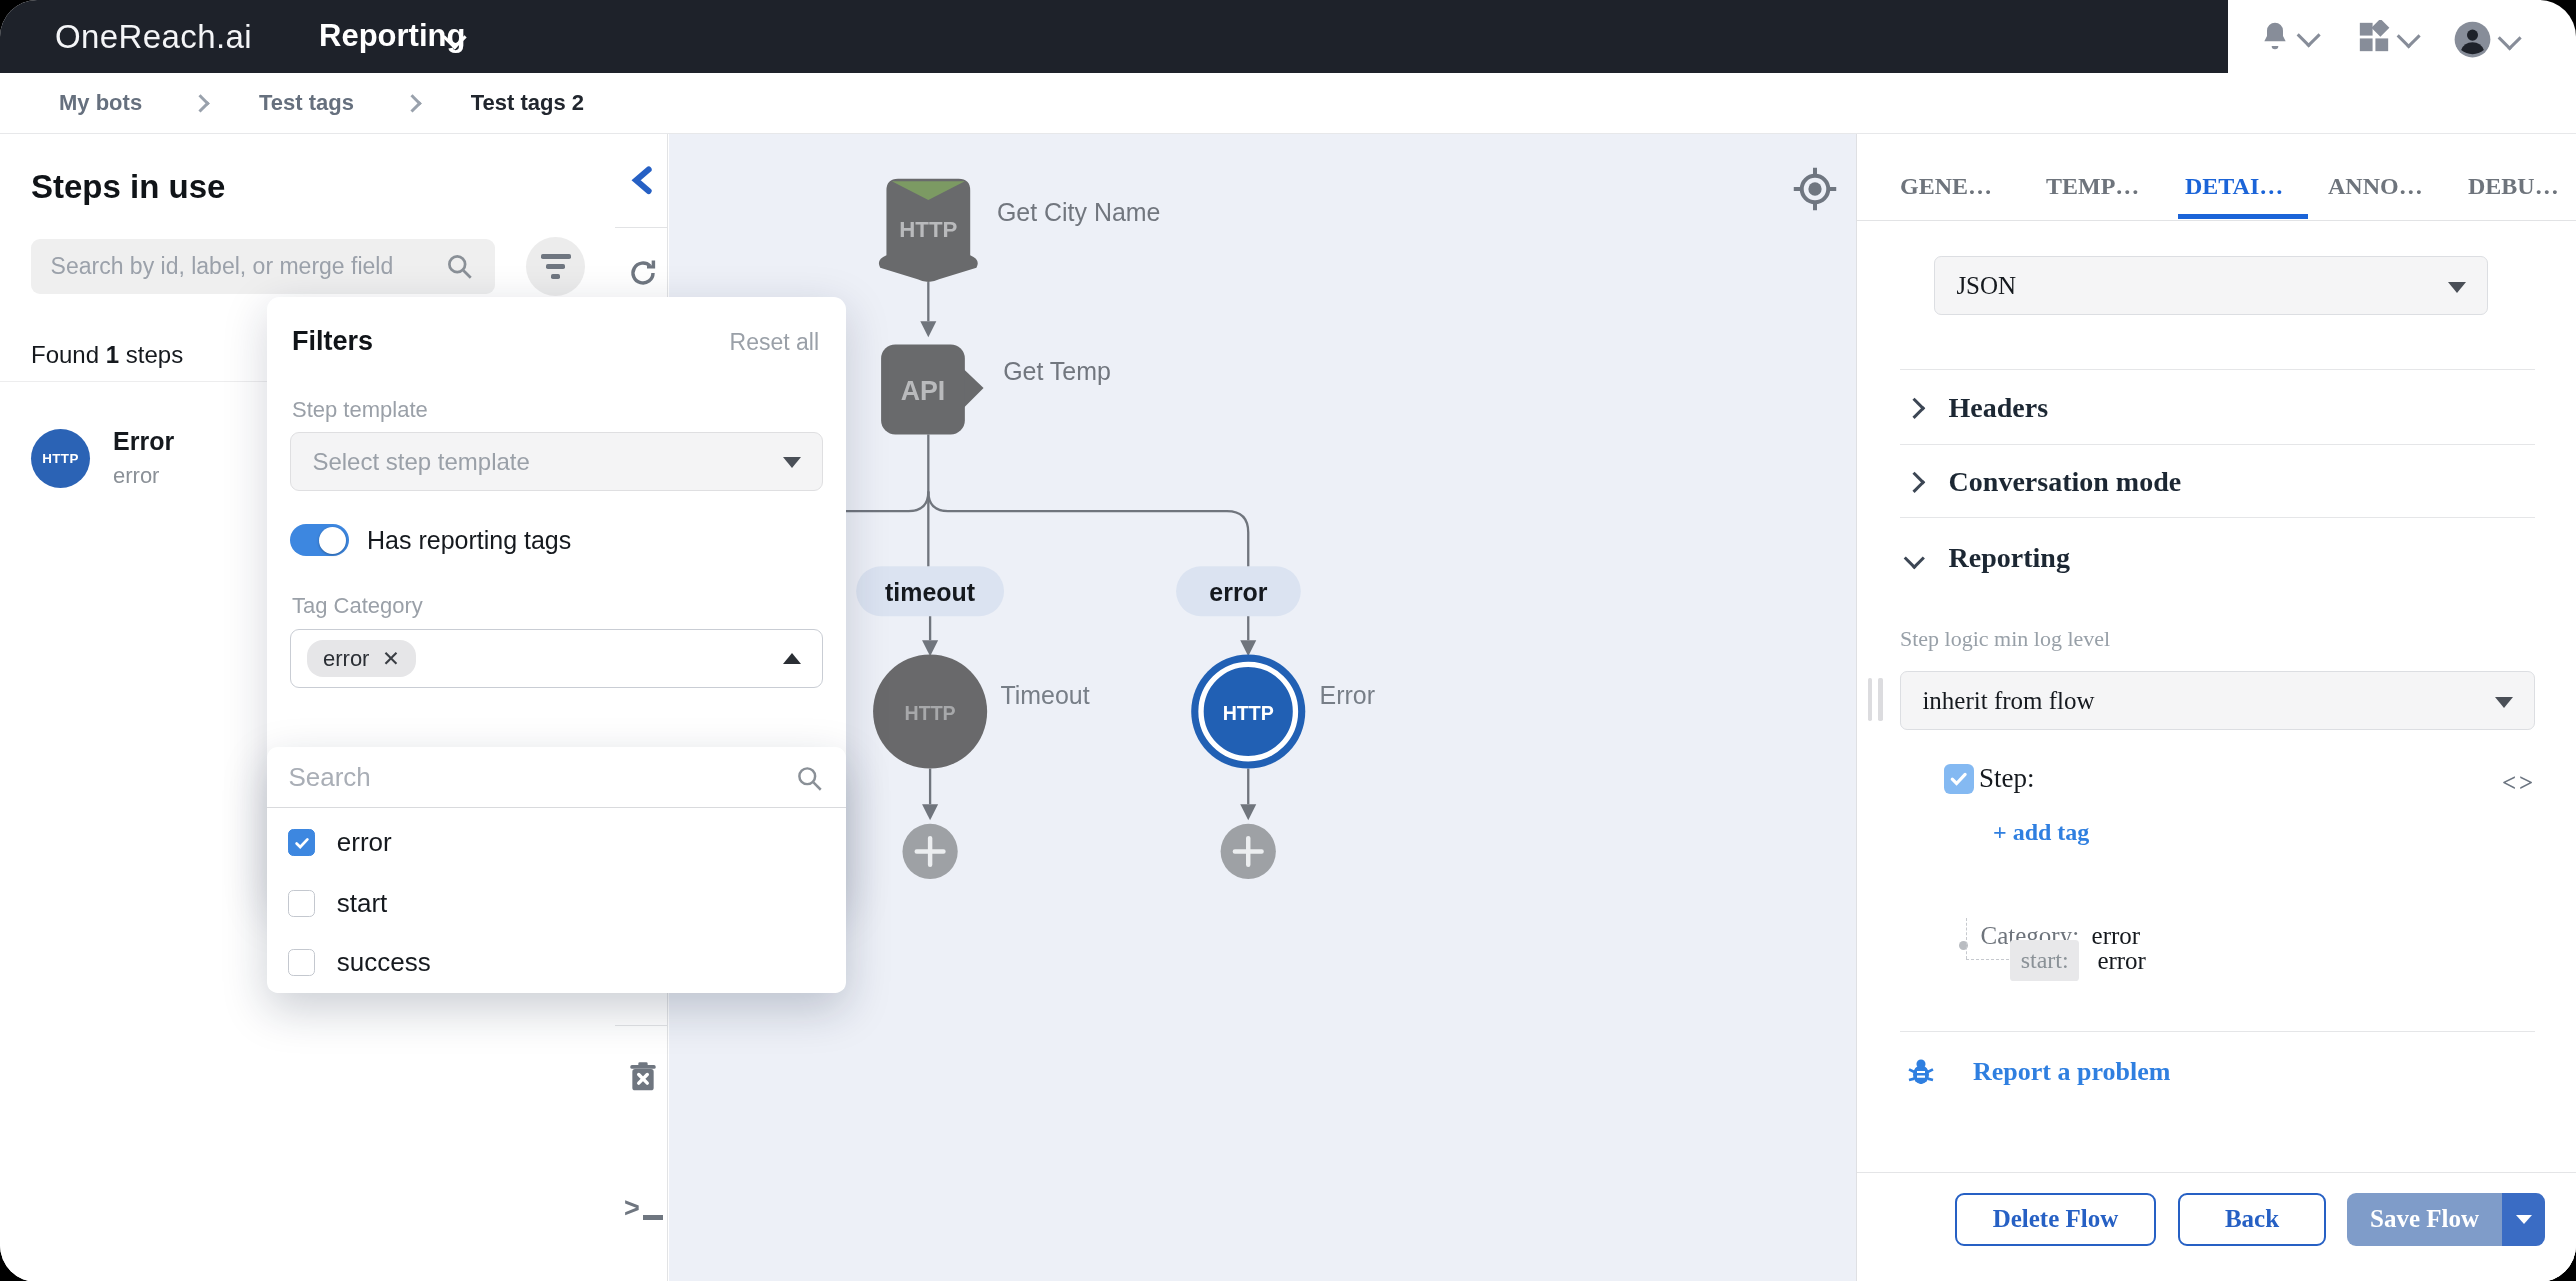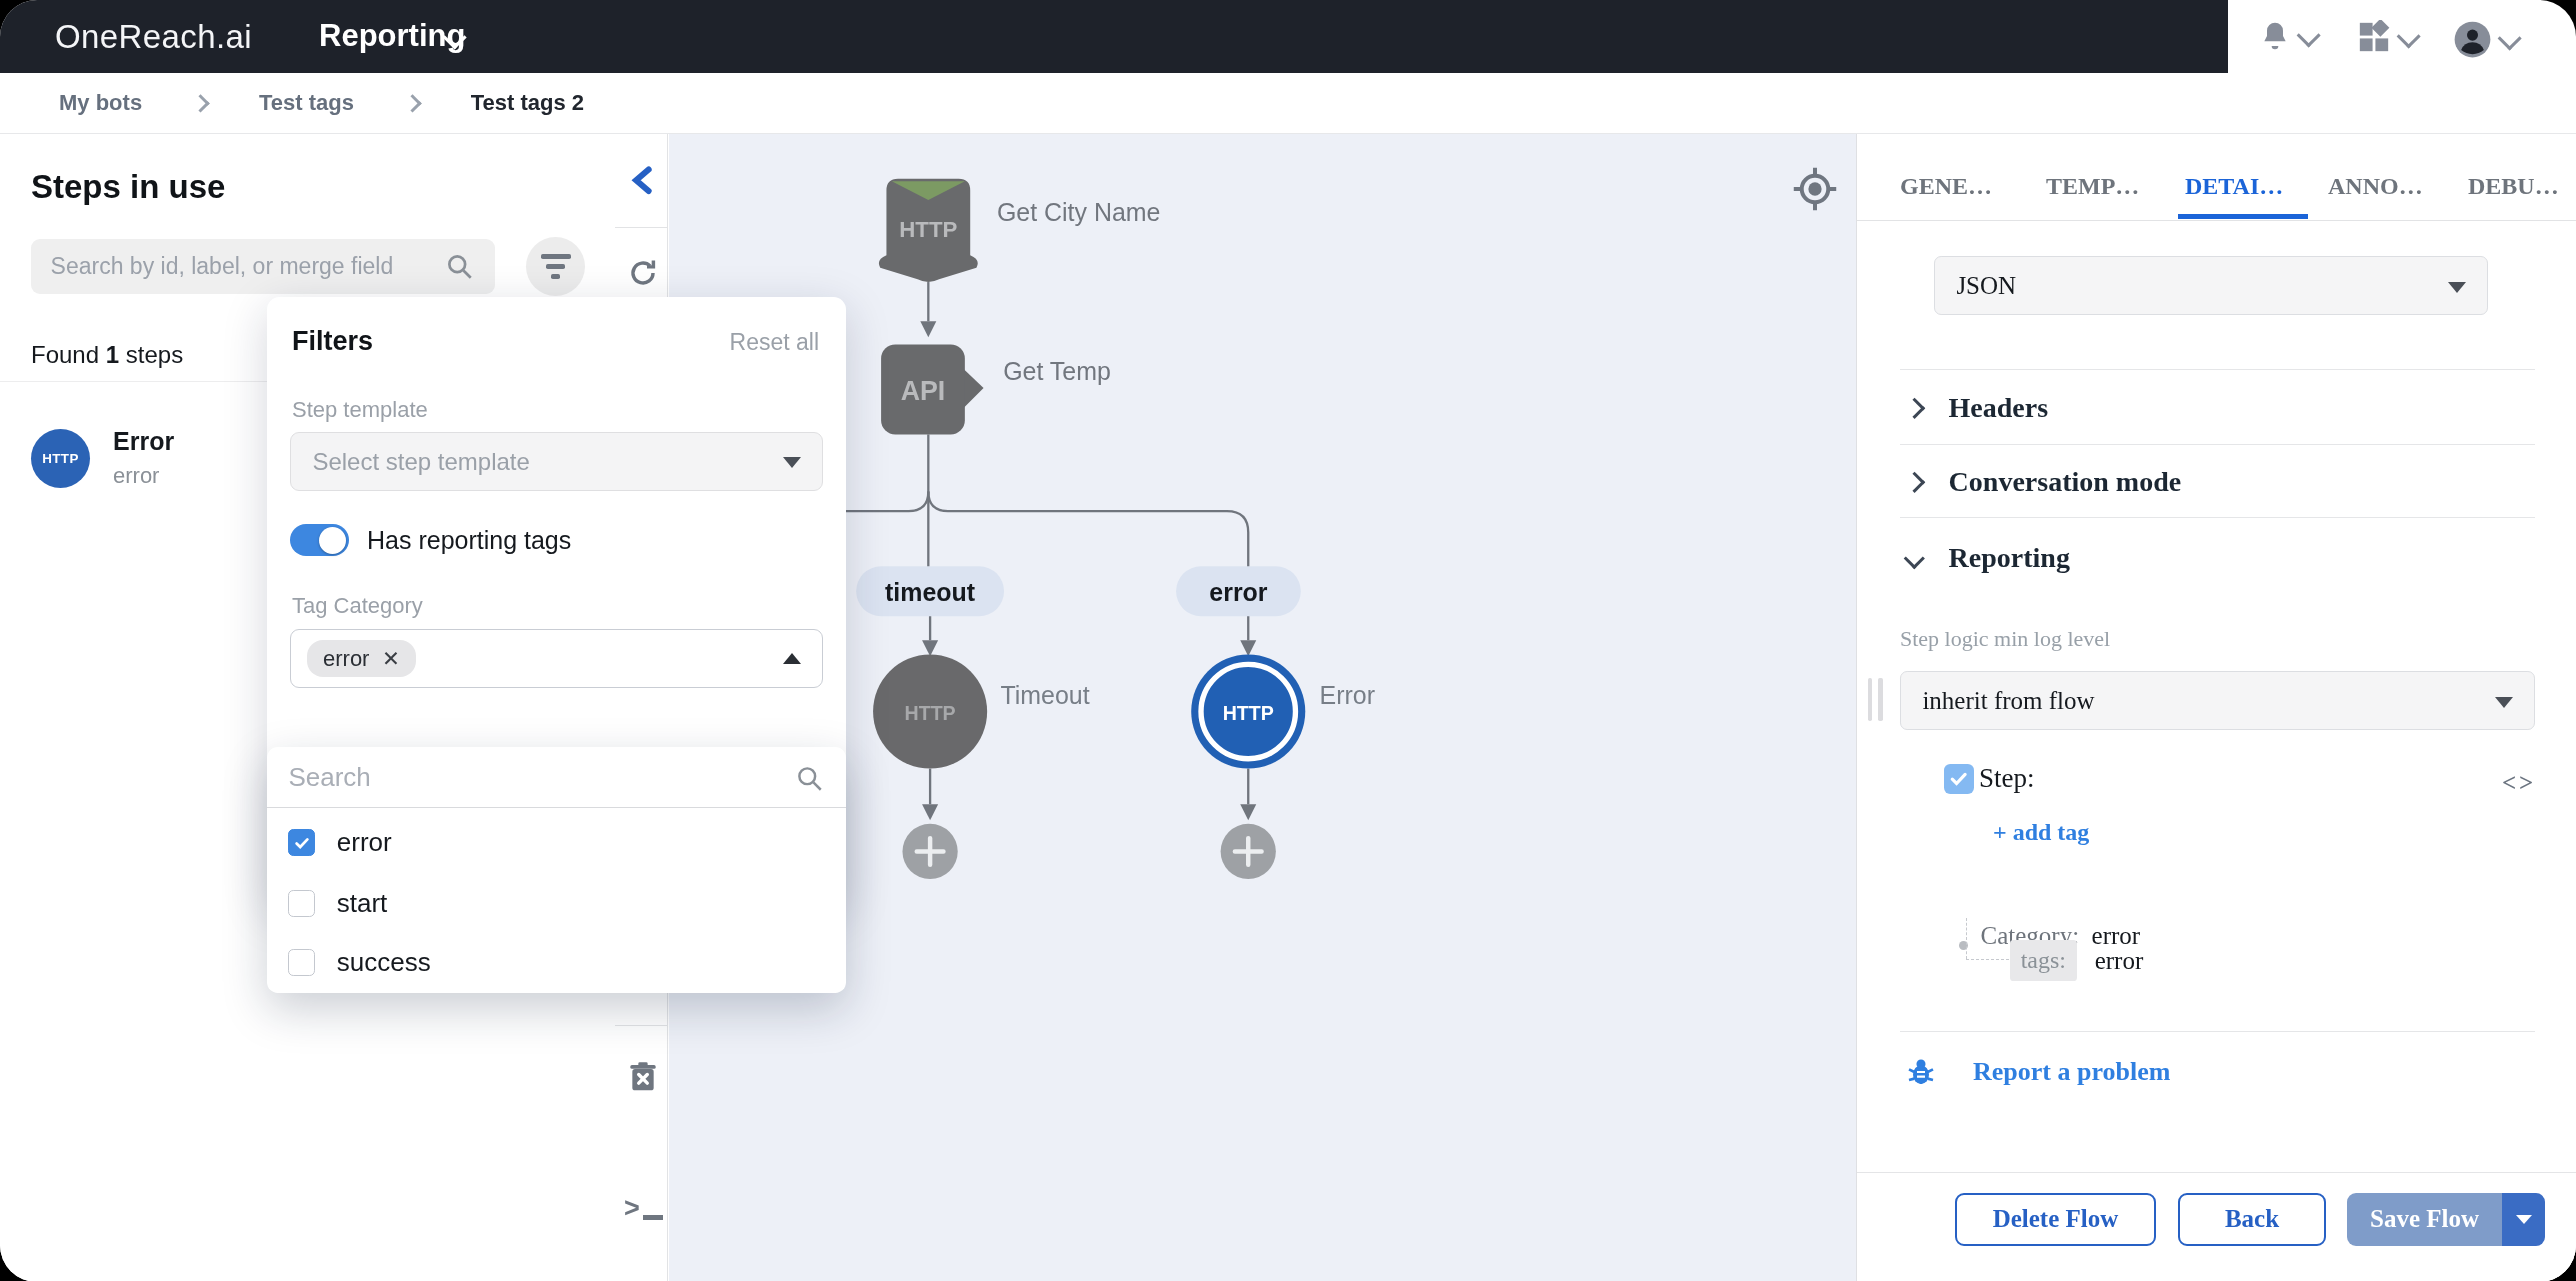--- a/index.html
+++ b/index.html
@@ -359,21 +359,21 @@
     <div class="abs addtag" style="left:128px;top:685px;margin-left:8px;">+ add tag</div>
 
     <div class="abs" style="left:102px;top:788px;display:flex;align-items:flex-end;gap:12.5px;">
       <span class="tree-dot"></span>
       <span class="kv-label">Category:</span>
       <span class="kv-value" style="font-weight:400;">error</span>
     </div>
     <div class="dashv" style="left:109px;top:784px;height:41px;"></div>
     <div class="dashh" style="left:109px;top:825px;width:43px;"></div>
     <div class="abs" style="left:153px;top:806px;display:flex;align-items:center;gap:18px;">
-      <span class="tagkey">tags:</span>
+      <span class="tagkey">start:</span>
       <span class="kv-value">error</span>
     </div>
 
     <div class="rp-divider" style="top:897px;"></div>
     <div class="abs" style="left:48px;top:922px;display:flex;align-items:center;gap:36px;">
       <svg width="32" height="32" viewBox="0 0 24 24">
         <ellipse cx="12" cy="14" rx="6" ry="7" fill="#2f7fe0"></ellipse>
         <circle cx="12" cy="6" r="3.4" fill="#2f7fe0"></circle>
         <path d="M3 10 l4 2 M3 18 l4-1 M21 10 l-4 2 M21 18 l-4-1 M12 7 v14" stroke="#2f7fe0" stroke-width="2" fill="none"></path>
         <path d="M9 12 h6 M9 15.5 h6" stroke="#fff" stroke-width="1.6"></path>

